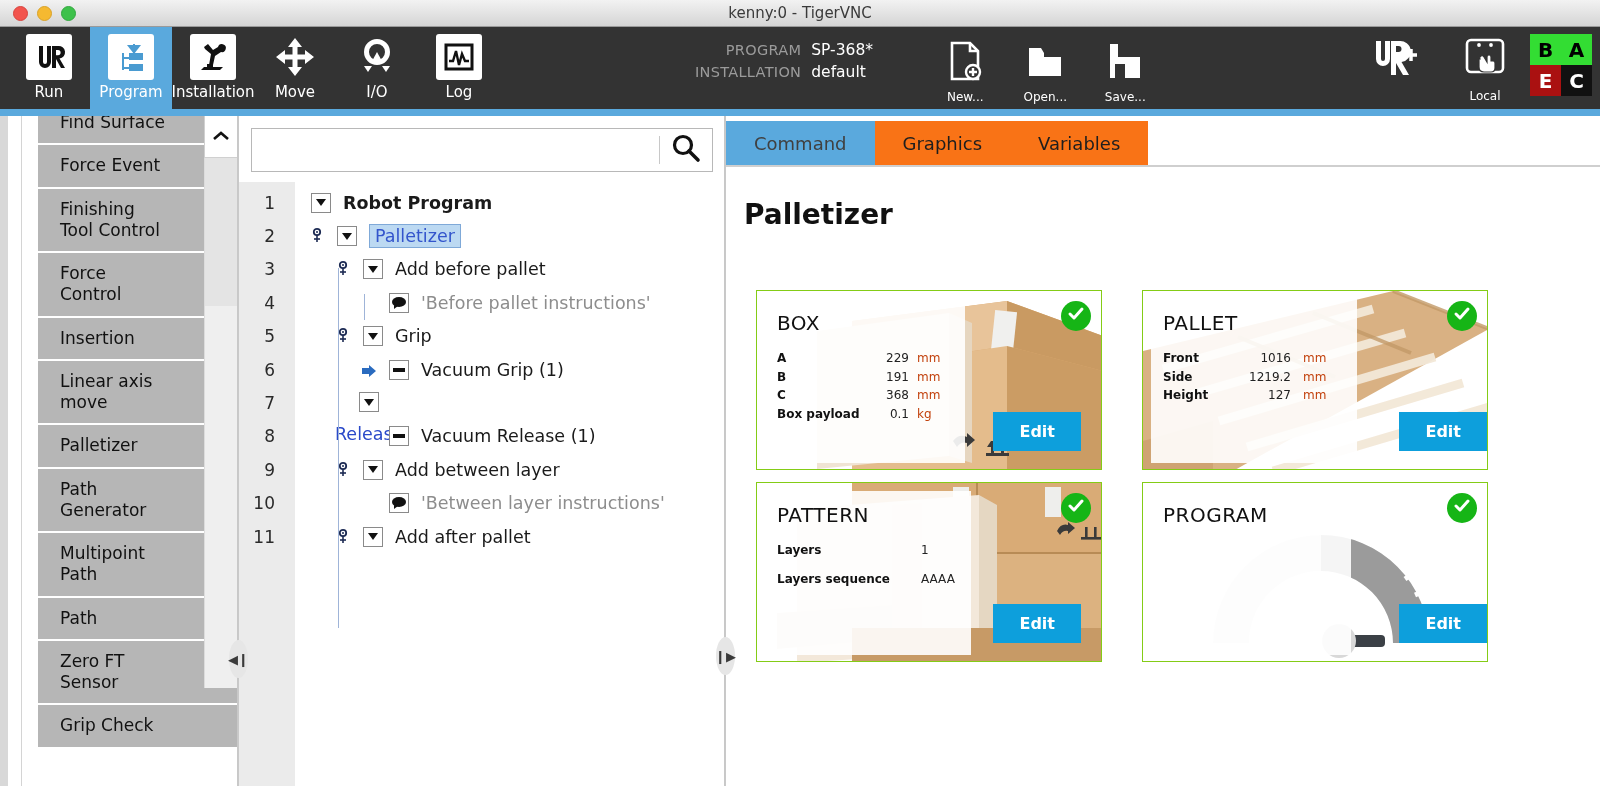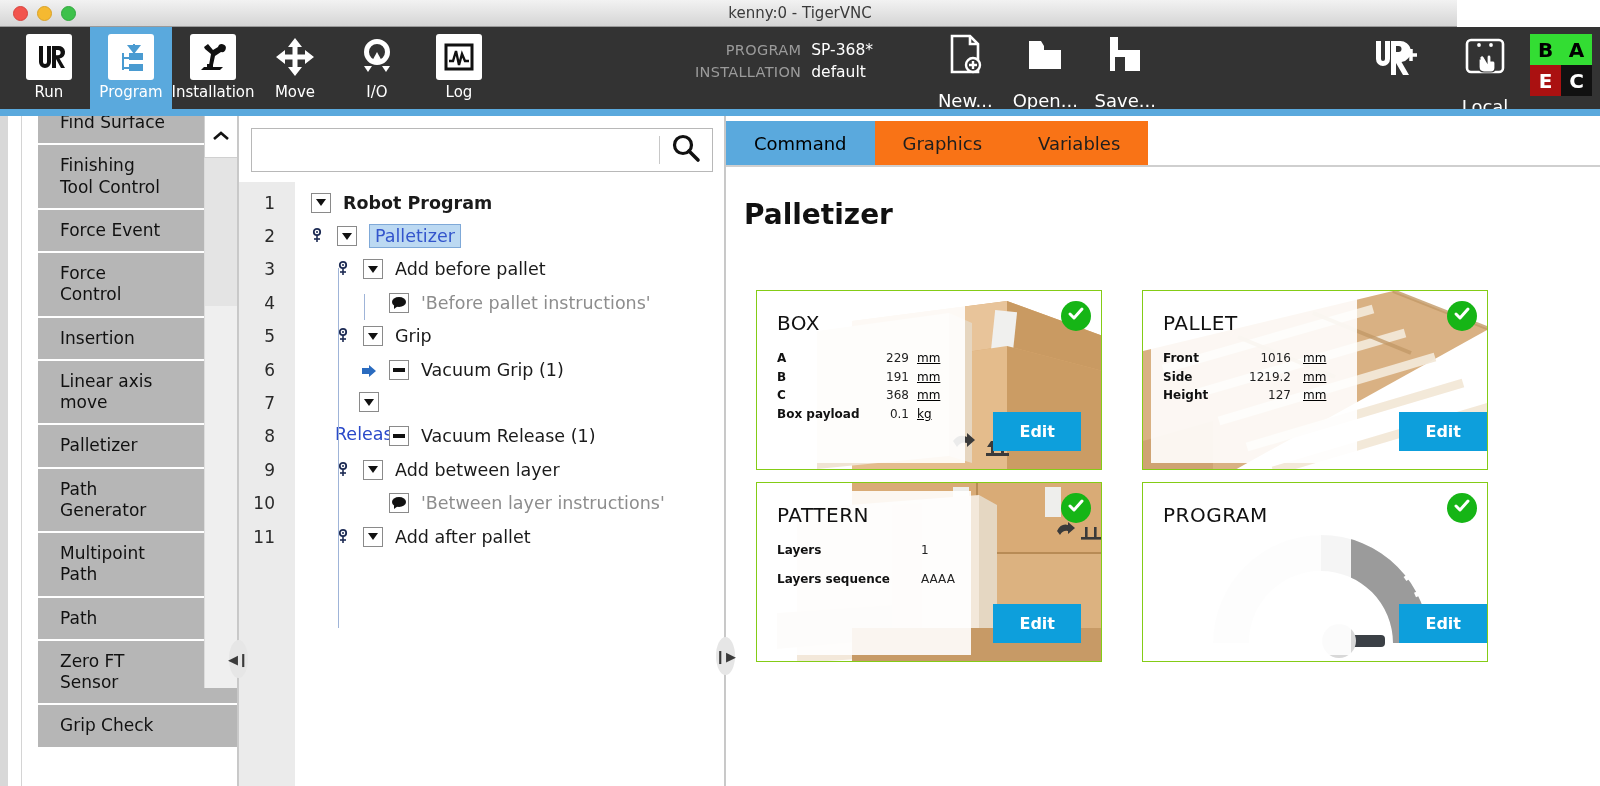--- a/index.html
+++ b/index.html
@@ -6,21 +6,21 @@
   html, body {
     width: 1600px; height: 786px;
     font-family: "DejaVu Sans", sans-serif;
     background: #ffffff;
     overflow: hidden;
   }
   #app { position: relative; width: 1600px; height: 786px; }
 
   
   .titlebar {
-    position: absolute; left: 0; top: 0; width: 1457px; height: 27px;
+    position: absolute; left: 0; top: 0; width: 1600px; height: 27px;
     background: linear-gradient(to bottom, #f2f2f2 0%, #e2e2e2 55%, #d4d4d4 100%);
     border-bottom: 1px solid #9a9a9a;
     display: flex; align-items: center;
   }
   .tl-dots { display: flex; gap: 9px; margin-left: 13px; }
   .tl-dot { width: 15px; height: 15px; border-radius: 50%; }
   .tl-red { background: #f2544d; border: 1px solid #d8443e; }
   .tl-yellow { background: #f5b931; border: 1px solid #d9a229; }
   .tl-green { background: #3ec14b; border: 1px solid #33a840; }
   .tl-title {
@@ -54,21 +54,21 @@
   .progblock { text-align: right; line-height: 1.45; padding-bottom: 14px; }
   .pb-row { display: flex; justify-content: flex-end; align-items: baseline; gap: 10px; }
   .pb-key { font-size: 14.5px; color: #9b9b9b; letter-spacing: .3px; }
   .pb-val { font-size: 15.5px; color: #ffffff; min-width: 70px; text-align: left; }
 
   .filebtns { display: flex; align-items: stretch; margin-left: 34px; }
   .fb {
     width: 80px; display: flex; flex-direction: column; align-items: center;
     padding-top: 8px; cursor: pointer;
   }
-  .fb-lbl { font-size: 18px; color: #ffffff; margin-top: 11px; }
+  .fb-lbl { font-size: 12px; color: #ffffff; margin-top: 4px; }
 
   .tb-right {
     margin-left: auto; display: flex; align-items: stretch; padding-right: 0px;
   }
   .statusgrid {
     width: 62px; height: 62px; margin-top: 7px; margin-right: 8px;
     display: grid; grid-template-columns: 1fr 1fr; grid-template-rows: 1fr 1fr;
   }
   .sq { display: flex; align-items: center; justify-content: center;
         font-size: 20px; font-weight: bold; font-family: "DejaVu Sans", sans-serif; }
@@ -198,21 +198,21 @@
     background: #ffffff;
   }
   .tabs {
     position: absolute; left: 0; top: 5px; width: 874px; height: 46px;
     display: flex; align-items: stretch; border-bottom: 2px solid #cfcfcf;
   }
   .tab {
     padding: 0 28px; display: flex; align-items: center; justify-content: center;
     font-size: 18px; color: #1e1e1e; cursor: pointer; background: #f97316;
   }
-  .tab.active { background: #5aa9dd; color: #000000; }
+  .tab.active { background: #5aa9dd; color: #404040; }
   .pagetitle {
     position: absolute; left: 18px; top: 82px;
     font-size: 28px; font-weight: bold; color: #111111;
   }
 
   .cards {
     position: absolute; left: 30px; top: 174px;
     display: grid; grid-template-columns: 346px 346px; grid-template-rows: 180px 180px;
     gap: 12px 40px;
   }
@@ -225,21 +225,21 @@
     position: absolute; left: 8px; top: 8px; width: 200px; height: 164px;
     background: rgba(255,255,255,0.90); padding: 12px 0 0 12px;
   }
   .card-info.wide { width: 206px; }
   .card-title {
     font-size: 20px; color: #111; letter-spacing: .5px; margin-bottom: 14px;
   }
   .spec { display: flex; font-size: 12px; line-height: 1.55; }
   .spec .k { font-weight: bold; color: #111; }
   .spec .v { color: #222; text-align: right; }
-  .spec .u { color: #000000; text-decoration: underline; }
+  .spec .u { color: #c2410c; }
   .spec-box .k { width: 92px; }
   .spec-box .v { width: 40px; }
   .spec-box .u { width: 30px; padding-left: 8px; }
   .spec-pallet .k { width: 78px; }
   .spec-pallet .v { width: 50px; }
   .spec-pallet .u { width: 30px; padding-left: 12px; }
   .spec-pattern { margin-bottom: 10px; }
   .spec-pattern .k { width: 140px; }
   .spec-pattern .v { width: 50px; text-align: left; padding-left: 4px; }
   .check {
@@ -419,23 +419,23 @@
   <div class="bluebar"></div>
 
   <div class="body">
 
     <div class="leftpanel">
       <div class="lp-leftstrip">
         <div class="lp-leftstrip2"></div>
       </div>
       <div class="leftpanel-inner" id="node-list">
           <div class="node-item">Find Surface</div>
+          <div class="node-item">Force Event</div>
           <div class="node-item">Finishing
 Tool Control</div>
-          <div class="node-item">Force Event</div>
           <div class="node-item">Force
 Control</div>
           <div class="node-item">Insertion</div>
           <div class="node-item">Linear axis
 move</div>
           <div class="node-item">Palletizer</div>
           <div class="node-item">Path
 Generator</div>
           <div class="node-item">Multipoint
 Path</div>

